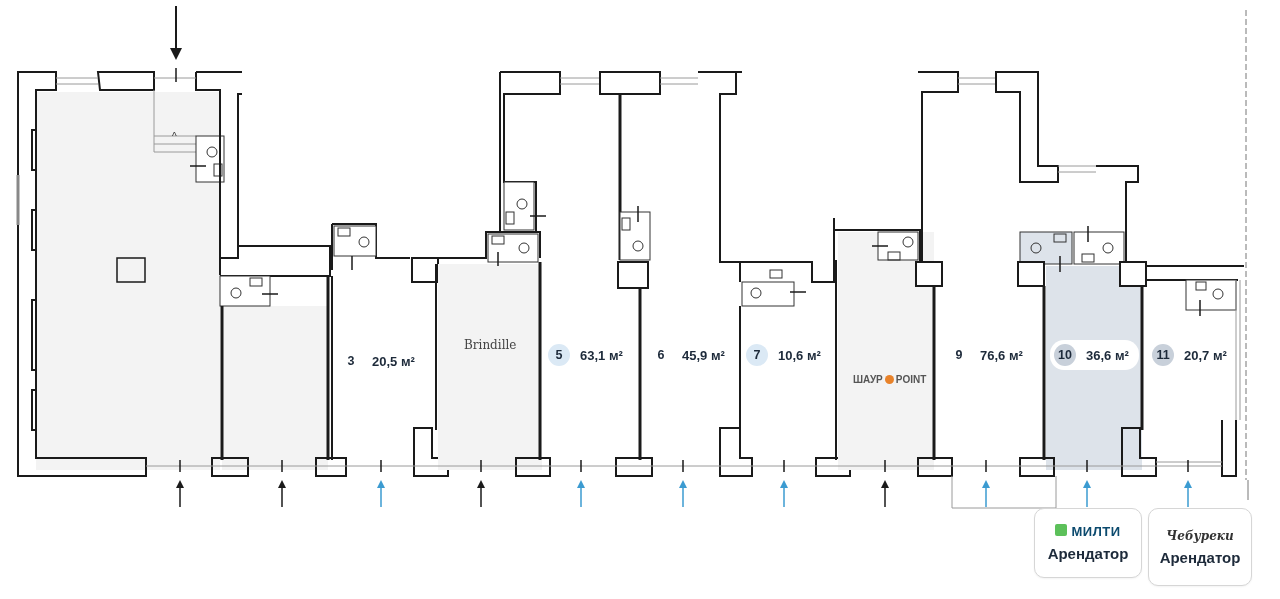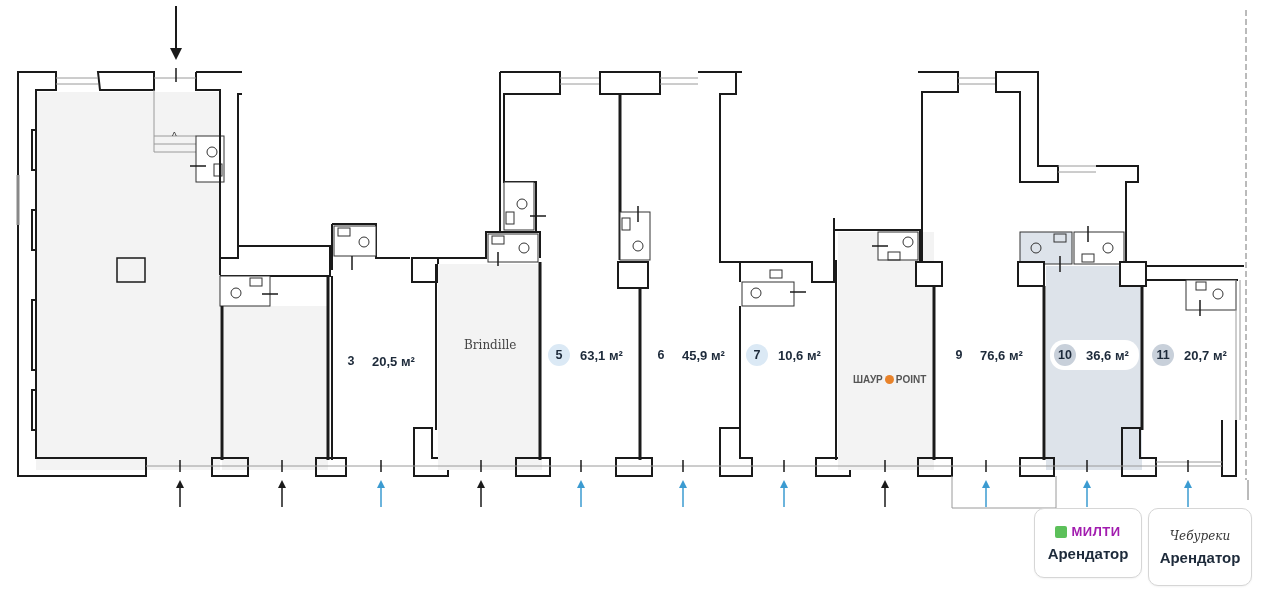--- a/index.html
+++ b/index.html
@@ -13,23 +13,23 @@
   .fix{fill:#fff;stroke:#333;stroke-width:1;}
   .label{position:absolute;display:flex;align-items:center;gap:10px;font-size:13px;color:#1d2a3a;font-weight:bold;white-space:nowrap;}
   .num{display:inline-flex;align-items:center;justify-content:center;min-width:22px;height:22px;border-radius:11px;font-size:12.5px;font-weight:bold;color:#1d2a3a;}
   .num.avail{background:#dbe9f5;}
   .num.plain{background:transparent;}
   .num.dark{background:#c8d0da;}
   .pill{background:#ffffff;border-radius:14px;padding:4px 10px 4px 4px;}
   .brand{position:absolute;font-size:12px;color:#444;}
   .card{position:absolute;border:1px solid #d6d6d6;border-radius:10px;background:#fff;display:flex;flex-direction:column;align-items:center;justify-content:center;gap:6px;box-shadow:0 1px 2px rgba(0,0,0,0.05);}
   .card .ten{font-size:15px;font-weight:bold;color:#1d2a3a;}
-  .logo-milti{display:flex;align-items:center;gap:4px;font-size:13px;font-weight:bold;color:#a21caf;letter-spacing:0.5px;}
+  .logo-milti{display:flex;align-items:flex-start;gap:4px;font-size:13px;font-weight:bold;color:#0c4a6e;letter-spacing:0.5px;}
   .logo-milti .sq{width:12px;height:12px;background:#5cc05a;border-radius:2px;}
-  .logo-script{font-family:"DejaVu Serif",serif;font-style:italic;font-size:12px;color:#333;}
+  .logo-script{font-family:"DejaVu Serif",serif;font-style:italic;font-size:12px;color:#333;font-weight:bold;}
 </style>
 </head>
 <body>
 
 <svg id="plan" width="1280" height="599" viewBox="0 0 1280 599">
 
   <g>
     <line x1="176" y1="6" x2="176" y2="50" stroke="#1a1a1a" stroke-width="2"></line>
     <polygon points="170,48 182,48 176,60" fill="#1a1a1a"></polygon>
   </g>

